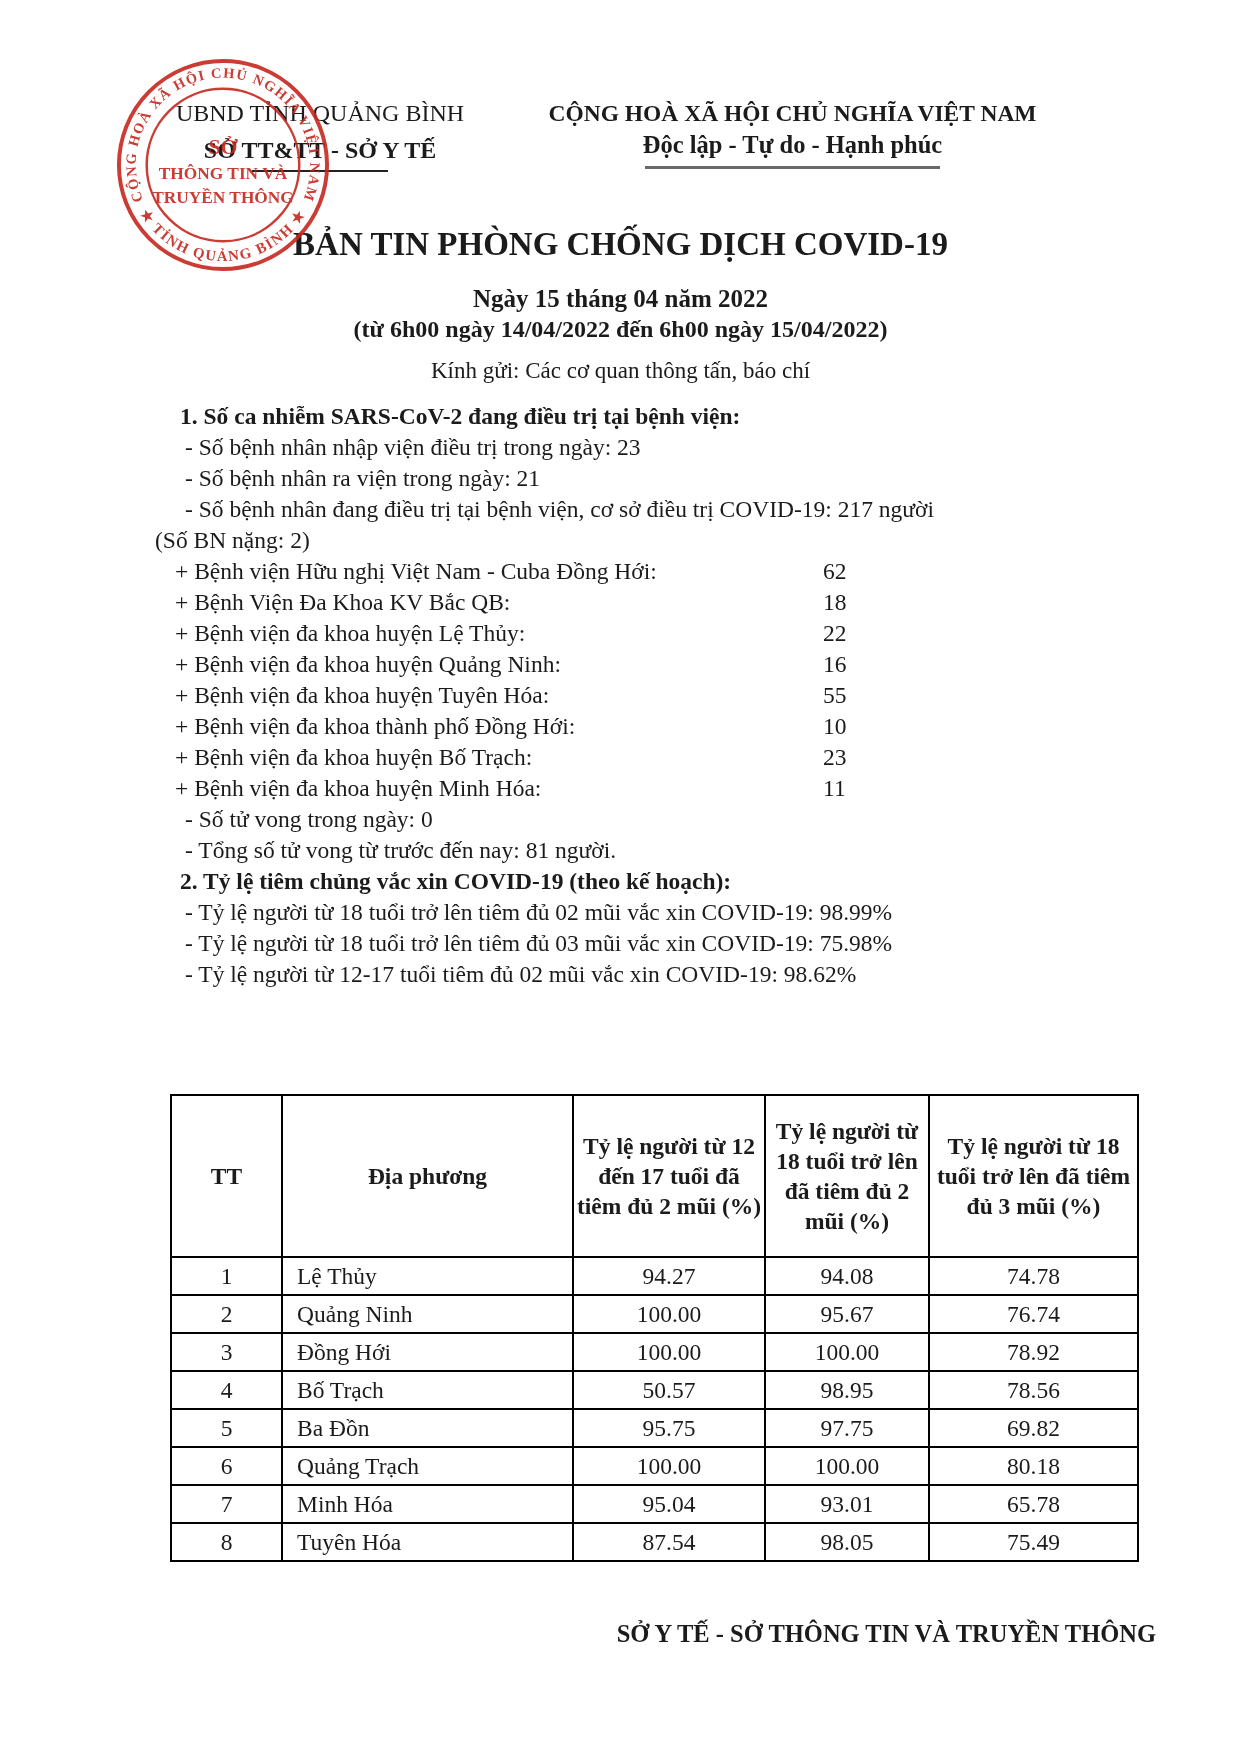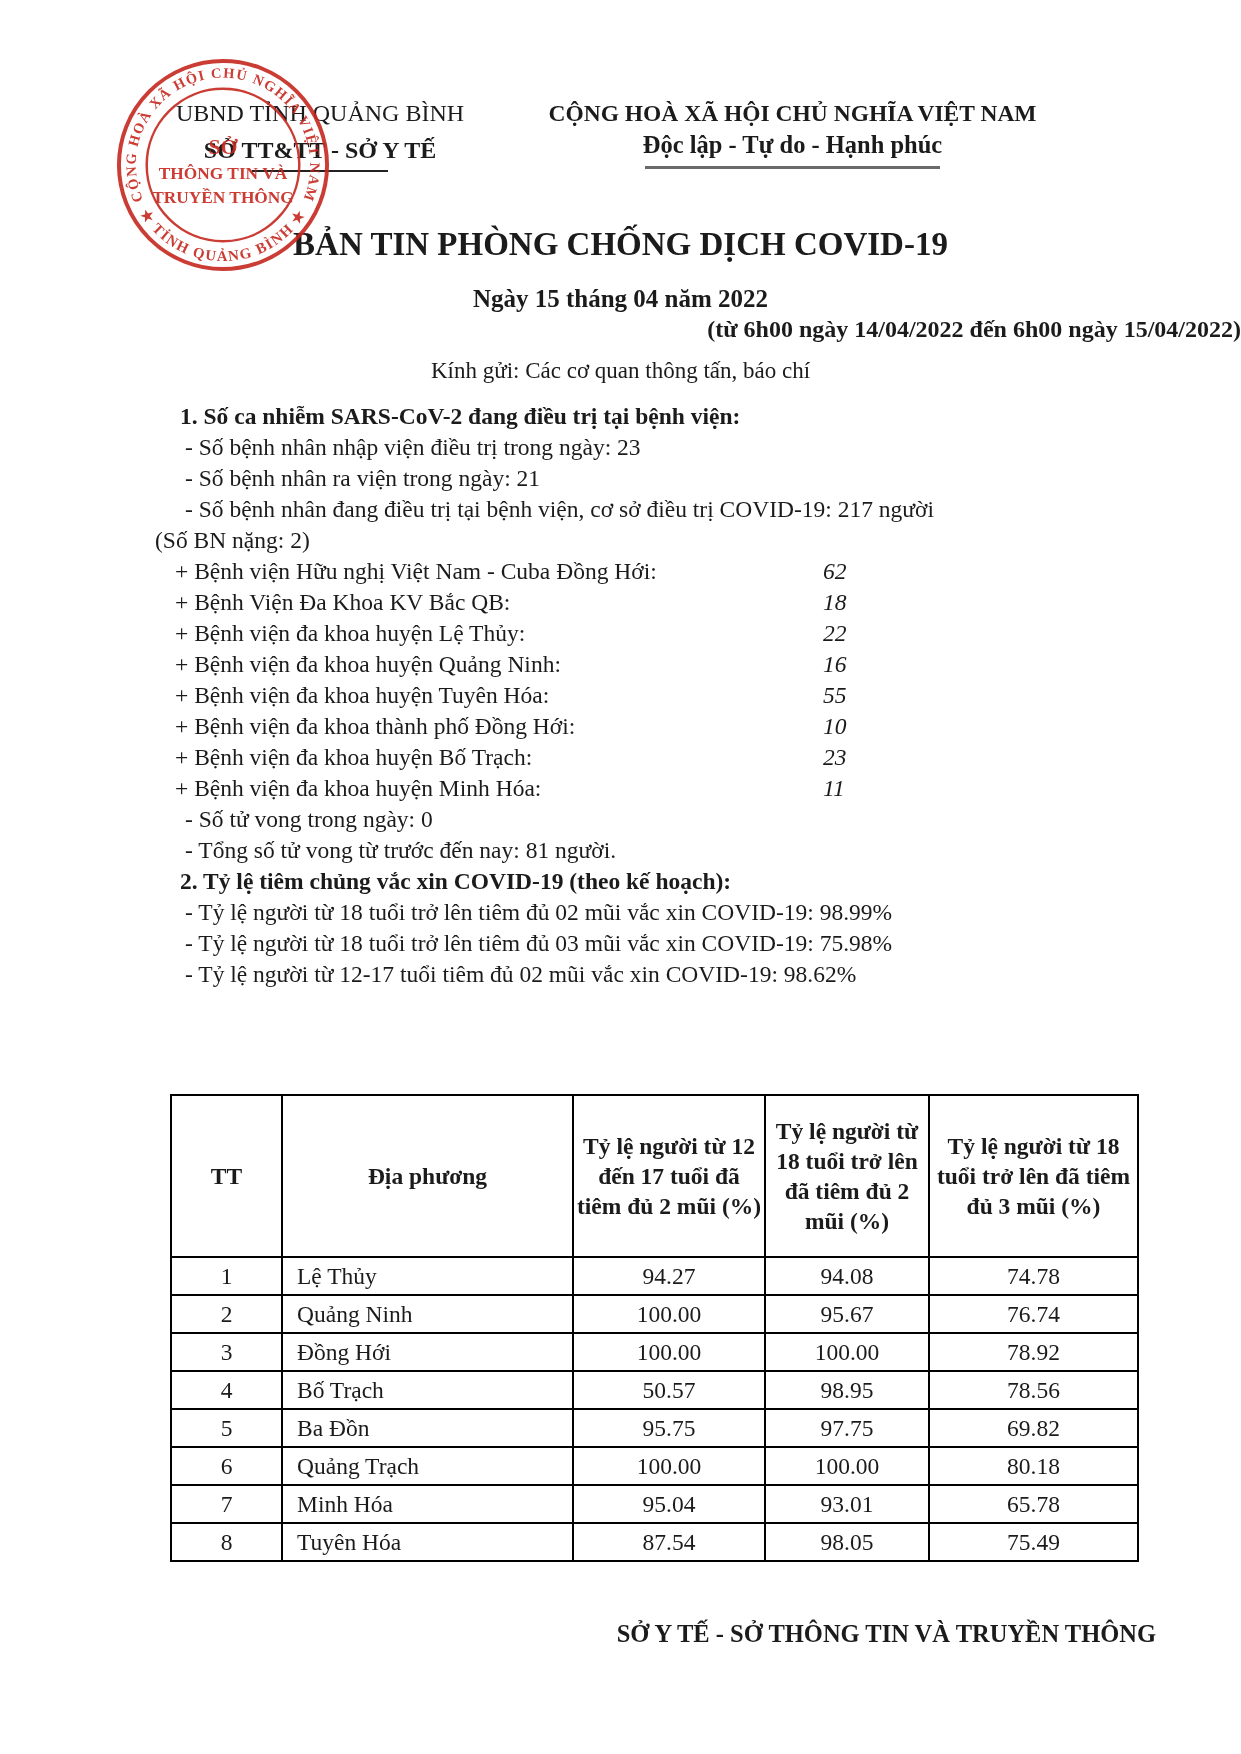--- a/index.html
+++ b/index.html
@@ -36,37 +36,37 @@
     top: 56px;
     width: 218px;
     height: 218px;
     opacity: 0.9;
     z-index: 5;
   }
 
   
   .doc-title   { text-align: center; font-size: 33px; font-weight: bold; margin-top: 54px; }
   .date-line   { text-align: center; font-size: 25px; font-weight: bold; margin-top: 22px; }
-  .range-line  { text-align: right; font-size: 24px; font-weight: bold; margin-top: 3px; }
+  .range-line  { text-align: center; font-size: 24px; font-weight: bold; margin-top: 3px; }
   .salutation  { text-align: center; font-size: 23px; margin-top: 15px; }
 
   
   .content {
     margin-top: 17px;
     padding-left: 155px;
     padding-right: 100px;
     font-size: 23.5px;
     line-height: 31px;
   }
   .sec-heading { font-weight: bold; padding-left: 25px; }
   .bullet      { padding-left: 30px; }
   .note        { padding-left: 0; }
   .hline       { display: flex; padding-left: 20px; gap: 20px; }
   .hlabel      { flex: none; width: 628px; }
-  .hvalue      { flex: none; font-style: italic; }
+  .hvalue      { flex: none; }
 
   
   table.vax {
     border-collapse: collapse;
     margin: 104px 0 0 15px;
     width: 967px;
     table-layout: fixed;
   }
   .vax th, .vax td {
     border: 2px solid #000;

